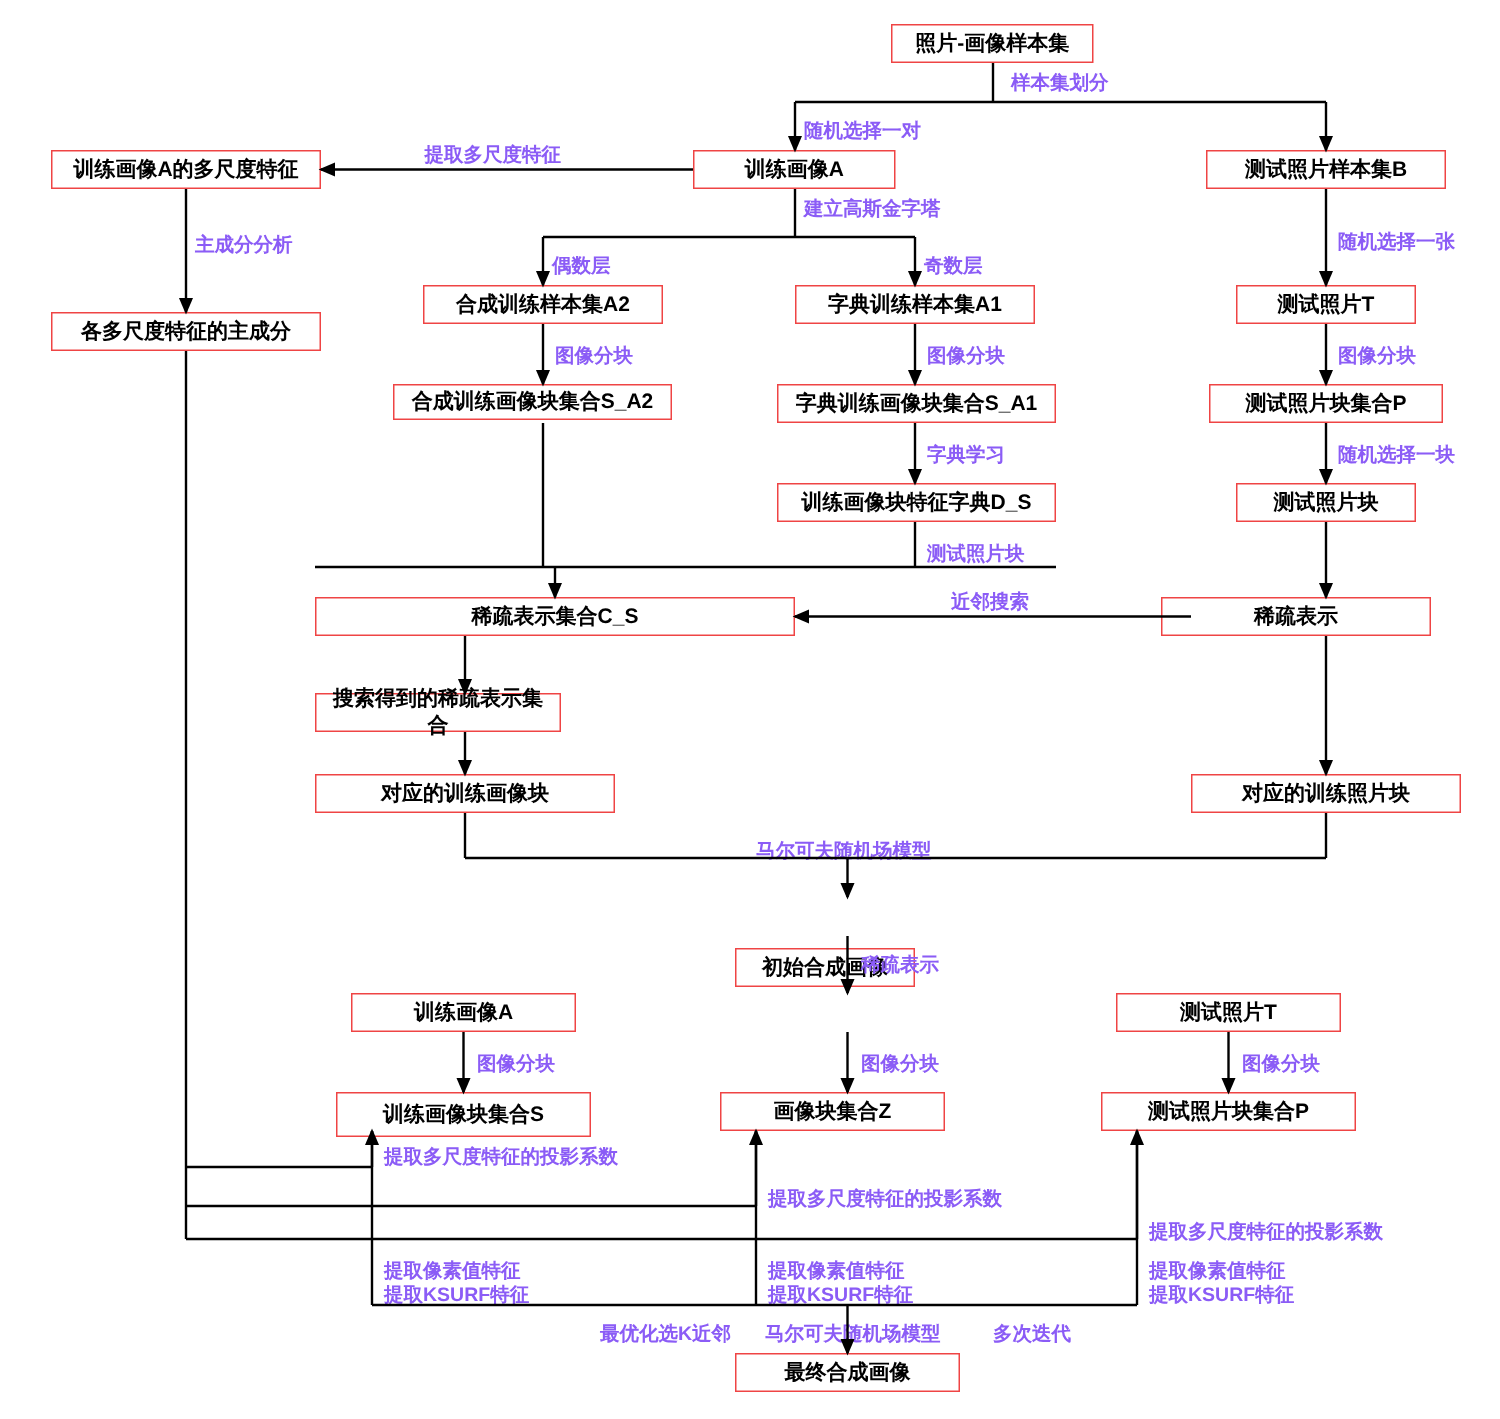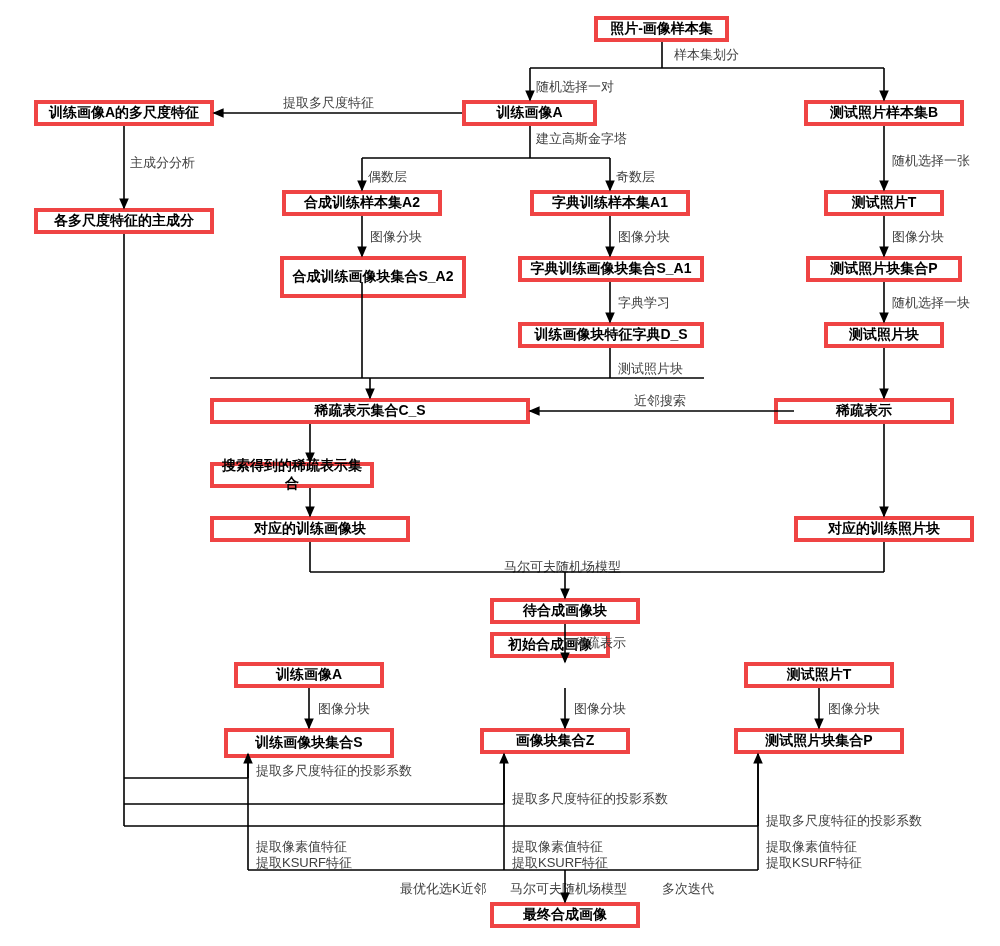--- a/index.html
+++ b/index.html
@@ -1,50 +1,49 @@
 <!DOCTYPE html>
 <html><head>
 <meta charset="utf-8">
 <style>
   html,body{margin:0;padding:0;font-family:"Microsoft YaHei",Arial,sans-serif;background:#fff}
   .canvas{position:relative;width:1000px;height:946px;background:#fff}
-  .box{position:absolute;border:4px solid #ef4444;background:#fff;display:flex;align-items:center;justify-content:center;text-align:center;font-size:14px;padding:2px 6px;box-sizing:border-box;font-weight:600}
-  .lbl{position:absolute;font-size:13px;color:#404040;white-space:nowrap;font-weight:400}
+  .box{position:absolute;border:1px solid #ef4444;background:#fff;display:flex;align-items:center;justify-content:center;text-align:center;font-size:14px;padding:2px 6px;box-sizing:border-box;font-weight:600}
+  .lbl{position:absolute;font-size:13px;color:#8b5cf6;white-space:nowrap;font-weight:700}
   svg{position:absolute;left:0;top:0;width:1000px;height:946px;pointer-events:none}
   line{stroke:#000;stroke-width:1.6}
   .arrow{fill:#000}
 </style>
 </head>
 <body>
 <div class="canvas">
 
 <div class="box" style="left:594px;top:16px;width:135px;height:26px">照片-画像样本集</div>
 <div class="box" style="left:462px;top:100px;width:135px;height:26px">训练画像A</div>
 <div class="box" style="left:804px;top:100px;width:160px;height:26px">测试照片样本集B</div>
 <div class="box" style="left:34px;top:100px;width:180px;height:26px">训练画像A的多尺度特征</div>
 <div class="box" style="left:34px;top:208px;width:180px;height:26px">各多尺度特征的主成分</div>
 
 <div class="box" style="left:282px;top:190px;width:160px;height:26px">合成训练样本集A2</div>
 <div class="box" style="left:530px;top:190px;width:160px;height:26px">字典训练样本集A1</div>
-<div class="box" style="left:280px;top:256px;width:186px;height:42px">合成训练画像块集合S_A2</div>
+<div class="box" style="left:262px;top:256px;width:186px;height:24px">合成训练画像块集合S_A2</div>
 <div class="box" style="left:518px;top:256px;width:186px;height:26px">字典训练画像块集合S_A1</div>
 <div class="box" style="left:518px;top:322px;width:186px;height:26px">训练画像块特征字典D_S</div>
 
 <div class="box" style="left:824px;top:190px;width:120px;height:26px">测试照片T</div>
 <div class="box" style="left:806px;top:256px;width:156px;height:26px">测试照片块集合P</div>
 <div class="box" style="left:824px;top:322px;width:120px;height:26px">测试照片块</div>
 
 <div class="box" style="left:210px;top:398px;width:320px;height:26px">稀疏表示集合C_S</div>
 <div class="box" style="left:774px;top:398px;width:180px;height:26px">稀疏表示</div>
 
 <div class="box" style="left:210px;top:462px;width:164px;height:26px">搜索得到的稀疏表示集合</div>
 <div class="box" style="left:210px;top:516px;width:200px;height:26px">对应的训练画像块</div>
 <div class="box" style="left:794px;top:516px;width:180px;height:26px">对应的训练照片块</div>
 
-<div class="box" style="left:490px;top:598px;width:150px;height:26px">待合成画像块</div>
 <div class="box" style="left:490px;top:632px;width:120px;height:26px">初始合成画像</div>
 
 <div class="box" style="left:234px;top:662px;width:150px;height:26px">训练画像A</div>
 <div class="box" style="left:744px;top:662px;width:150px;height:26px">测试照片T</div>
 
 <div class="box" style="left:224px;top:728px;width:170px;height:30px">训练画像块集合S</div>
 <div class="box" style="left:480px;top:728px;width:150px;height:26px">画像块集合Z</div>
 <div class="box" style="left:734px;top:728px;width:170px;height:26px">测试照片块集合P</div>
 
 <div class="box" style="left:490px;top:902px;width:150px;height:26px">最终合成画像</div>

